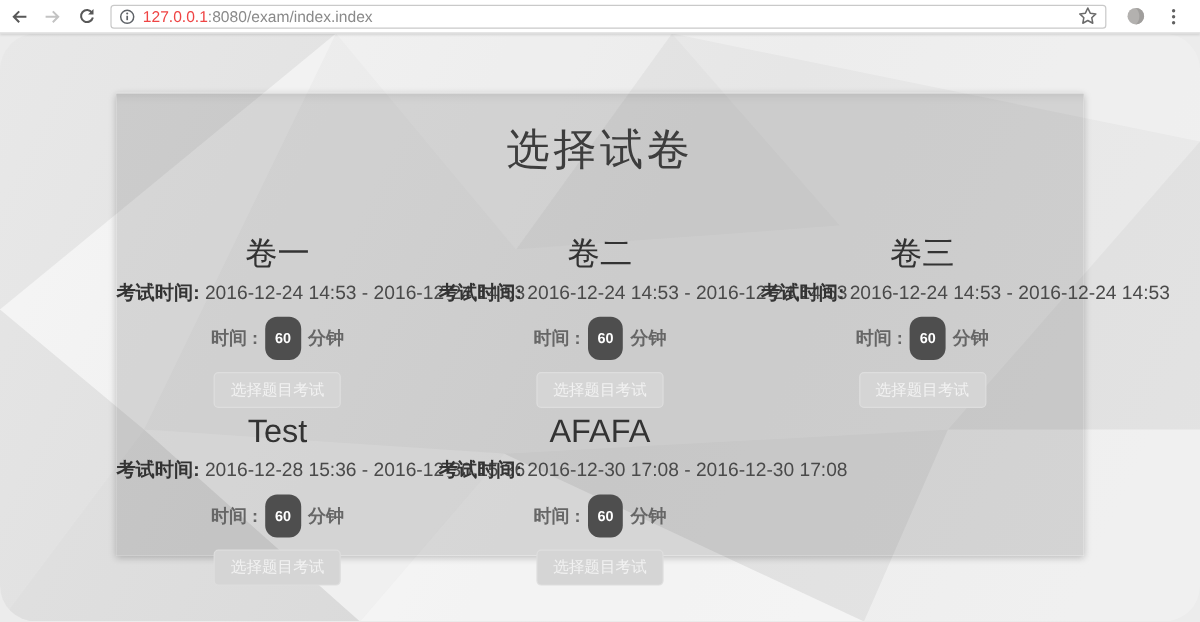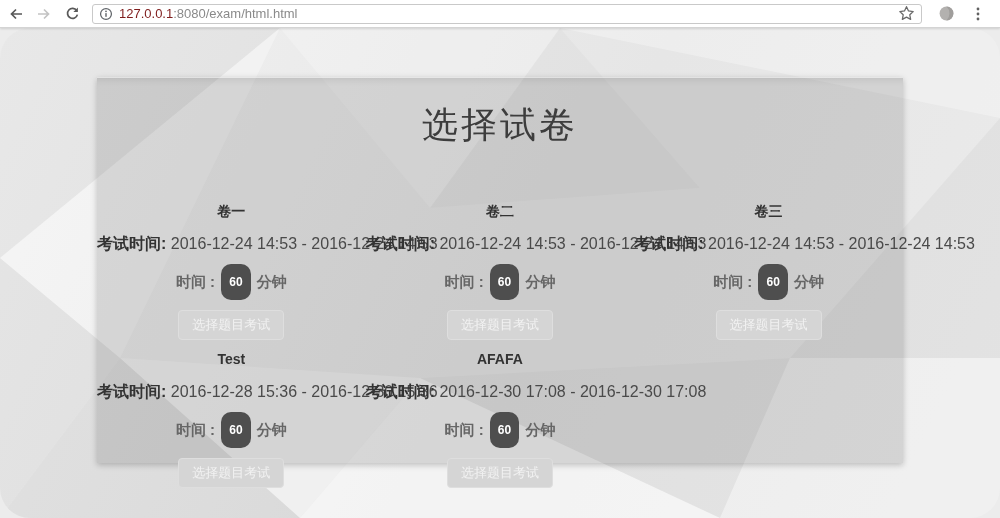--- a/index.html
+++ b/index.html
@@ -11,42 +11,42 @@
   .toolbar { position:absolute; top:0; left:0; width:1000px; height:28px;
     background:#ffffff; border-bottom:1px solid #d4d4d4;
     display:flex; align-items:center; z-index:10;
     box-shadow:0 1px 2px rgba(0,0,0,0.12); }
   .nav-btn { width:24px; height:24px; display:flex; align-items:center; justify-content:center;
     margin-left:4px; cursor:pointer; flex:0 0 auto; }
   .addr-bar { flex:1 1 auto; height:20px; margin:0 8px 0 8px; background:#ffffff;
     border:1px solid #c9c9c9; border-radius:3px; display:flex; align-items:center;
     padding:0 6px; }
   .url { font-size:13px; color:#8a8a8a; white-space:nowrap; margin-left:6px; }
-  .url .host { color:#7f1d1d; }
+  .url .host { color:#ef4444; }
   .addr-spacer { flex:1 1 auto; }
   .right-icons { display:flex; align-items:center; flex:0 0 auto; margin-right:6px; }
   .right-icons .nav-btn { margin:0 4px; }
 
   
   .page-area { position:absolute; top:28px; left:0; width:1000px; height:490px;
     background:linear-gradient(115deg,#f1f1f1 0%,#e6e6e6 55%,#ebebeb 100%); overflow:hidden;border-radius:30px; }
   .poly { position:absolute; inset:0; }
   .poly div { position:absolute; inset:0; }
 
   
   .panel { position:absolute; left:97px; top:49px; width:806px; height:386px;
     background:rgba(100,100,100,0.20); z-index:2;
     border-top:1px solid rgba(255,255,255,0.45);
     box-shadow:0 2px 6px rgba(0,0,0,0.22), inset 0 8px 10px -8px rgba(0,0,0,0.12); }
   .panel-title { margin-top:22px; text-align:center; font-size:36px; line-height:50px;
     color:#3d3d3d; letter-spacing:3px; font-weight:400; }
 
   .grid { display:flex; flex-wrap:wrap; margin-top:47px; }
   .card { width:33.33%; text-align:center; margin-bottom:5px; }
-  .card-title { font-size:14px; line-height:28px; color:#333; font-weight:700; }
+  .card-title { font-size:27px; line-height:28px; color:#333; font-weight:400; }
   .card-time { margin-top:9px; font-size:16px; color:#4a4a4a; white-space:nowrap; }
   .card-time .time-label { font-weight:bold; color:#333; }
   .card-duration { margin-top:9px; font-size:15px; font-weight:bold; color:#666; }
   .badge { display:inline-block; background:#4e4e4e; color:#ffffff; font-size:12px;
     font-weight:bold; padding:11px 8px; border-radius:10px; vertical-align:1px; margin:0 2px; }
   .select-btn { margin-top:10px; font-size:13px; color:#f2f2f2; background:#d5d5d5;
     border:1px solid #dedede; border-radius:4px; padding:5px 13px; cursor:pointer;
     font-family:inherit; }
 
   svg { display:block; }
@@ -75,21 +75,21 @@
     </div>
 
     <div class="addr-bar">
       <span>
         <svg width="14" height="14" viewBox="0 0 16 16">
           <circle cx="8" cy="8" r="6.2" fill="none" stroke="#5f6368" stroke-width="1.4"></circle>
           <rect x="7.2" y="7" width="1.6" height="4.2" fill="#5f6368"></rect>
           <circle cx="8" cy="4.9" r="1" fill="#5f6368"></circle>
         </svg>
       </span>
-      <span class="url"><span class="host">127.0.0.1</span><span>:8080/exam/html.html</span></span>
+      <span class="url"><span class="host">127.0.0.1</span><span>:8080/exam/index.index</span></span>
       <span class="addr-spacer"></span>
       <span>
         <svg width="17" height="17" viewBox="0 0 16 16">
           <path d="M8 1.6 L9.9 5.6 L14.3 6.2 L11.1 9.2 L11.9 13.5 L8 11.4 L4.1 13.5 L4.9 9.2 L1.7 6.2 L6.1 5.6 Z" fill="none" stroke="#6a6a6a" stroke-width="1.2" stroke-linejoin="round"></path>
         </svg>
       </span>
     </div>
 
     <div class="right-icons">
       <div class="nav-btn">

